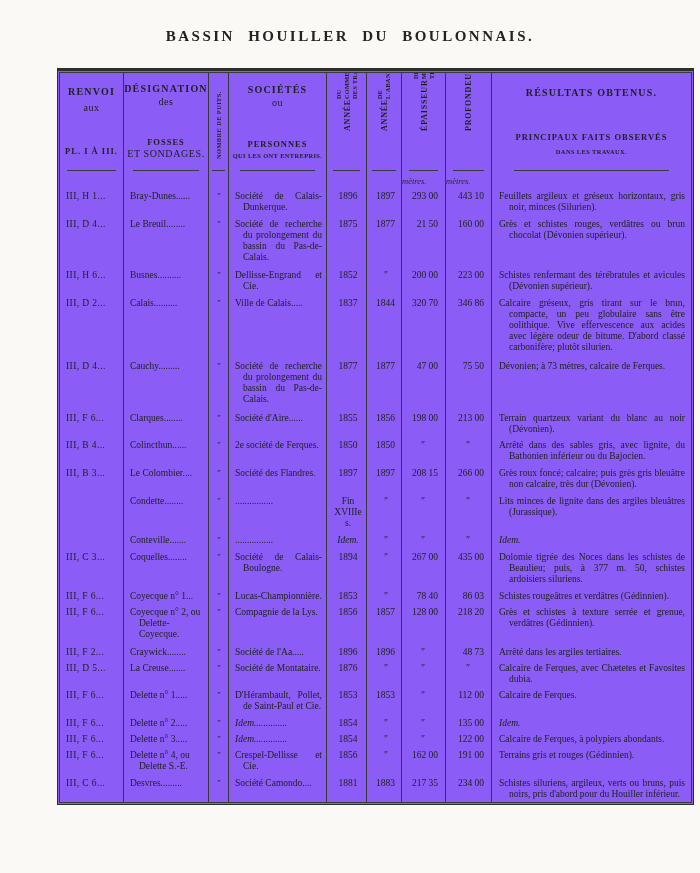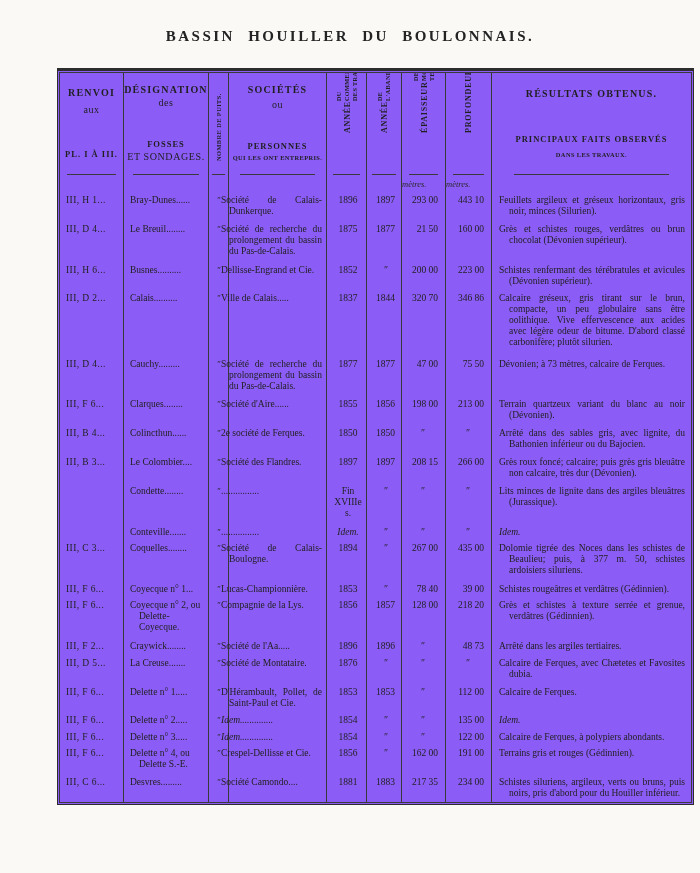--- a/index.html
+++ b/index.html
@@ -91,21 +91,21 @@
 
   
   .td {
     font-size: 9.5px; line-height: 11px;
     padding-top: 4px;
     color: #222;
   }
   .c-renvoi { padding-left: 6px; letter-spacing: 0.4px; white-space: nowrap; }
   .c-designation { padding-left: 15px; text-indent: -9px; padding-right: 2px; }
   .c-puits { text-align: center; }
-  .c-societe { padding-left: 0; text-indent: -8px; padding-right: 4px; text-align: justify; }
+  .c-societe { padding-left: 14px; text-indent: -8px; padding-right: 4px; text-align: justify; }
   .c-an1, .c-an2 { text-align: center; padding-left: 4px; padding-right: 1px; }
   .c-ep, .c-prof { text-align: right; padding-right: 7px; white-space: nowrap; margin-left: 40px; }
   .c-res { padding-left: 17px; text-indent: -10px; padding-right: 6px; text-align: justify; }
   .td.em { font-style: italic; }
   .c-ep.em, .c-prof.em { text-align: center; padding-right: 2px; }
   .c-puits.em { font-size: 8.5px; }
 </style>
 </head>
 <body>
 
@@ -333,21 +333,21 @@
     <div class="td c-res">Dolomie tigrée des Noces dans les schistes de Beaulieu; puis, à 377 m. 50, schistes ardoisiers siluriens.</div>
   </div>
             <div class="tr">
     <div class="td c-renvoi">III, F 6...</div>
     <div class="td c-designation">Coyecque n° 1...</div>
     <div class="td c-puits em">″</div>
     <div class="td c-societe">Lucas-Championnière.</div>
     <div class="td c-an1">1853</div>
     <div class="td c-an2 em">″</div>
     <div class="td c-ep">78 40</div>
-    <div class="td c-prof">39 00</div>
+    <div class="td c-prof">86 03</div>
     <div class="td c-res">Schistes rougeâtres et verdâtres (Gédinnien).</div>
   </div>
             <div class="tr">
     <div class="td c-renvoi">III, F 6...</div>
     <div class="td c-designation">Coyecque n° 2, ou Delette-Coyecque.</div>
     <div class="td c-puits em">″</div>
     <div class="td c-societe">Compagnie de la Lys.</div>
     <div class="td c-an1">1856</div>
     <div class="td c-an2">1857</div>
     <div class="td c-ep">128 00</div>

